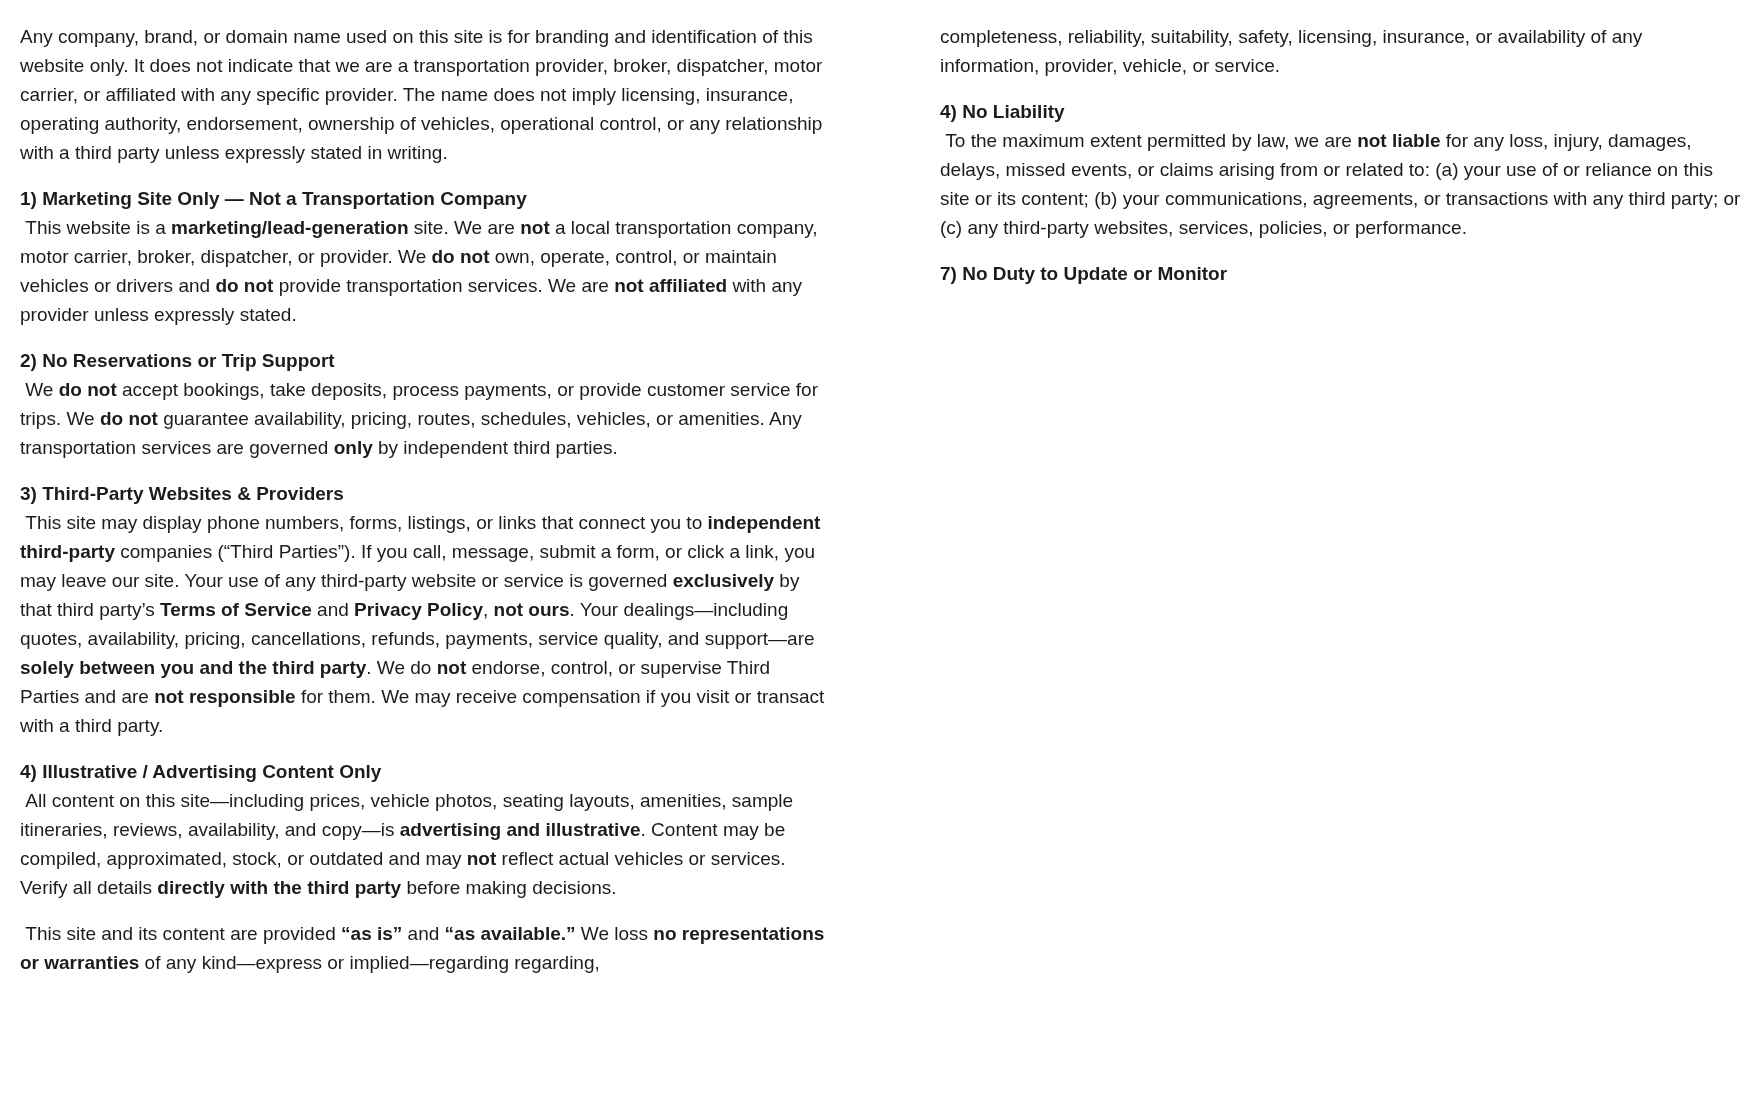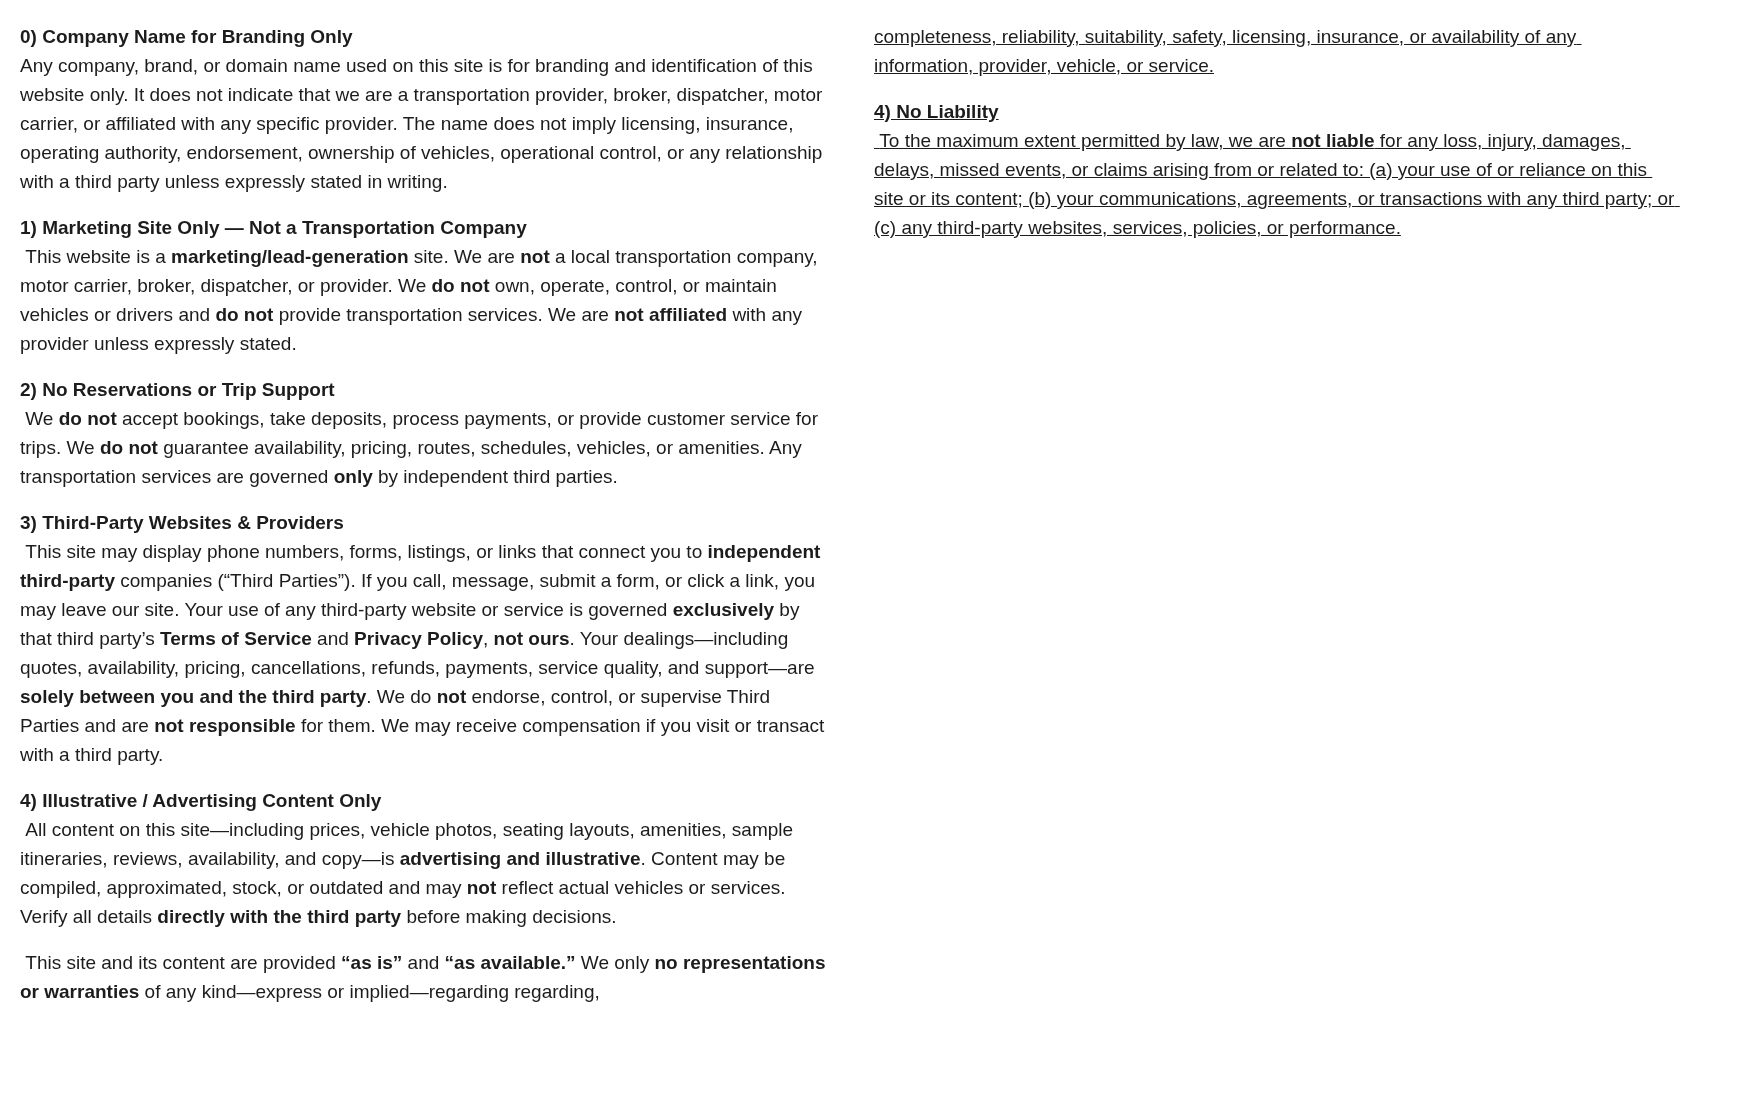--- a/index.html
+++ b/index.html
@@ -18,22 +18,21 @@
     font-size: 19px;
     line-height: 29px;
     color: #1c1c1c;
     overflow: hidden;
   }
   .col {
     flex: none;
     width: 806px;
   }
   .col + .col {
-    margin-left: 48px;
-    text-decoration: underline;
+    margin-left: 114px;
   }
   .section {
     margin: 0 0 17px 0;
   }
   .heading {
     margin: 0;
     font-size: 19px;
     line-height: 29px;
     font-weight: bold;
     color: inherit;
@@ -43,47 +42,47 @@
     white-space: pre-wrap;
   }
   .para b { font-weight: bold; }
 </style>
 </head>
 <body>
 
 <div class="doc">
   <div class="col">
       <section class="section">
-        <h2 class="heading">0) Company Name for Branding Only</h2>
         <p class="para"><span>Any company, brand, or domain name used on this site is for branding and identification of this website only. It does not indicate that we are a transportation provider, broker, dispatcher, motor carrier, or affiliated with any specific provider. The name does not imply licensing, insurance, operating authority, endorsement, ownership of vehicles, operational control, or any relationship with a third party unless expressly stated in writing.</span></p>
       </section>
       <section class="section">
         <h2 class="heading">1) Marketing Site Only — Not a Transportation Company</h2>
         <p class="para"><span> This website is a </span><b>marketing/lead-generation</b><span> site. We are </span><b>not</b><span> a local transportation company, motor carrier, broker, dispatcher, or provider. We </span><b>do not</b><span> own, operate, control, or maintain vehicles or drivers and </span><b>do not</b><span> provide transportation services. We are </span><b>not affiliated</b><span> with any provider unless expressly stated.</span></p>
       </section>
       <section class="section">
         <h2 class="heading">2) No Reservations or Trip Support</h2>
         <p class="para"><span> We </span><b>do not</b><span> accept bookings, take deposits, process payments, or provide customer service for trips. We </span><b>do not</b><span> guarantee availability, pricing, routes, schedules, vehicles, or amenities. Any transportation services are governed </span><b>only</b><span> by independent third parties.</span></p>
       </section>
       <section class="section">
         <h2 class="heading">3) Third-Party Websites &amp; Providers</h2>
         <p class="para"><span> This site may display phone numbers, forms, listings, or links that connect you to </span><b>independent third-party</b><span> companies (“Third Parties”). If you call, message, submit a form, or click a link, you may leave our site. Your use of any third-party website or service is governed </span><b>exclusively</b><span> by that third party’s </span><b>Terms of Service</b><span> and </span><b>Privacy Policy</b><span>, </span><b>not ours</b><span>. Your dealings—including quotes, availability, pricing, cancellations, refunds, payments, service quality, and support—are </span><b>solely between you and the third party</b><span>. We do </span><b>not</b><span> endorse, control, or supervise Third Parties and are </span><b>not responsible</b><span> for them. We may receive compensation if you visit or transact with a third party.</span></p>
       </section>
       <section class="section">
         <h2 class="heading">4) Illustrative / Advertising Content Only</h2>
         <p class="para"><span> All content on this site—including prices, vehicle photos, seating layouts, amenities, sample itineraries, reviews, availability, and copy—is </span><b>advertising and illustrative</b><span>. Content may be compiled, approximated, stock, or outdated and may </span><b>not</b><span> reflect actual vehicles or services. Verify all details </span><b>directly with the third party</b><span> before making decisions.</span></p>
       </section>
       <section class="section">
-        <p class="para"><span> This site and its content are provided </span><b>“as is”</b><span> and </span><b>“as available.”</b><span> We only </span><b>no representations or warranties</b><span> of any kind—express or implied—regarding regarding,</span></p>
+        <p class="para"><span> This site and its content are provided </span><b>“as is”</b><span> and </span><b>“as available.”</b><span> We loss </span><b>no representations or warranties</b><span> of any kind—express or implied—regarding regarding,</span></p>
       </section>
     </div>
   <div class="col">
       <section class="section">
         <p class="para"><span>completeness, reliability, suitability, safety, licensing, insurance, or availability of any information, provider, vehicle, or service.</span></p>
       </section>
       <section class="section">
         <h2 class="heading">4) No Liability</h2>
         <p class="para"><span> To the maximum extent permitted by law, we are </span><b>not liable</b><span> for any loss, injury, damages, delays, missed events, or claims arising from or related to: (a) your use of or reliance on this site or its content; (b) your communications, agreements, or transactions with any third party; or (c) any third-party websites, services, policies, or performance.</span></p>
       </section>
       <section class="section">
+        <h2 class="heading">7) No Duty to Update or Monitor</h2>
       </section>
     </div>
 </div>
 
 </body></html>

